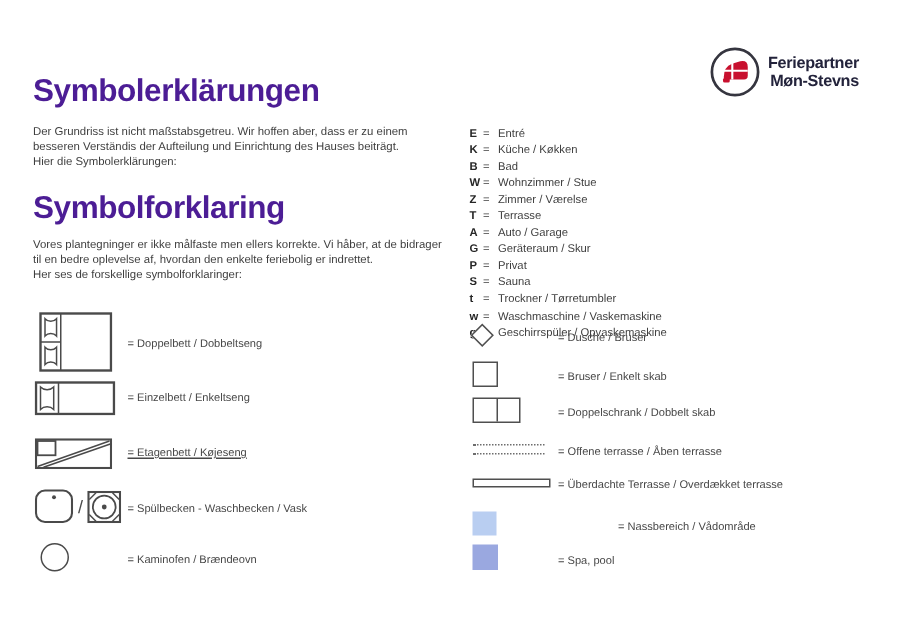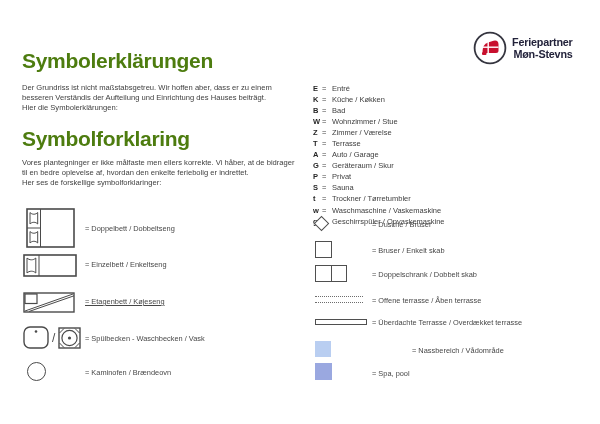--- a/index.html
+++ b/index.html
@@ -2,21 +2,21 @@
 <html><head>
 <meta charset="utf-8">
 <style>
   html,body { margin:0; padding:0; }
   body {
     width:600px; height:424px; background:#ffffff; position:relative;
     font-family:"Liberation Sans", sans-serif; overflow:hidden;
   }
   h1.doc-title {
     position:absolute; left:22px; margin:0; font-size:21px; font-weight:600;
-    color:#4d7c0f; letter-spacing:-0.3px;
+    color:#4c1d95; letter-spacing:-0.3px;
   }
   .intro {
     position:absolute; left:22px; font-size:7.6px; line-height:9.8px;
     color:#3e3e3e; white-space:nowrap;
   }
   .intro span { display:block; }
   
   .sym-icon { position:absolute; }
   .sym-label {
     position:absolute; left:85px; font-size:7.4px; color:#474747; white-space:nowrap;

